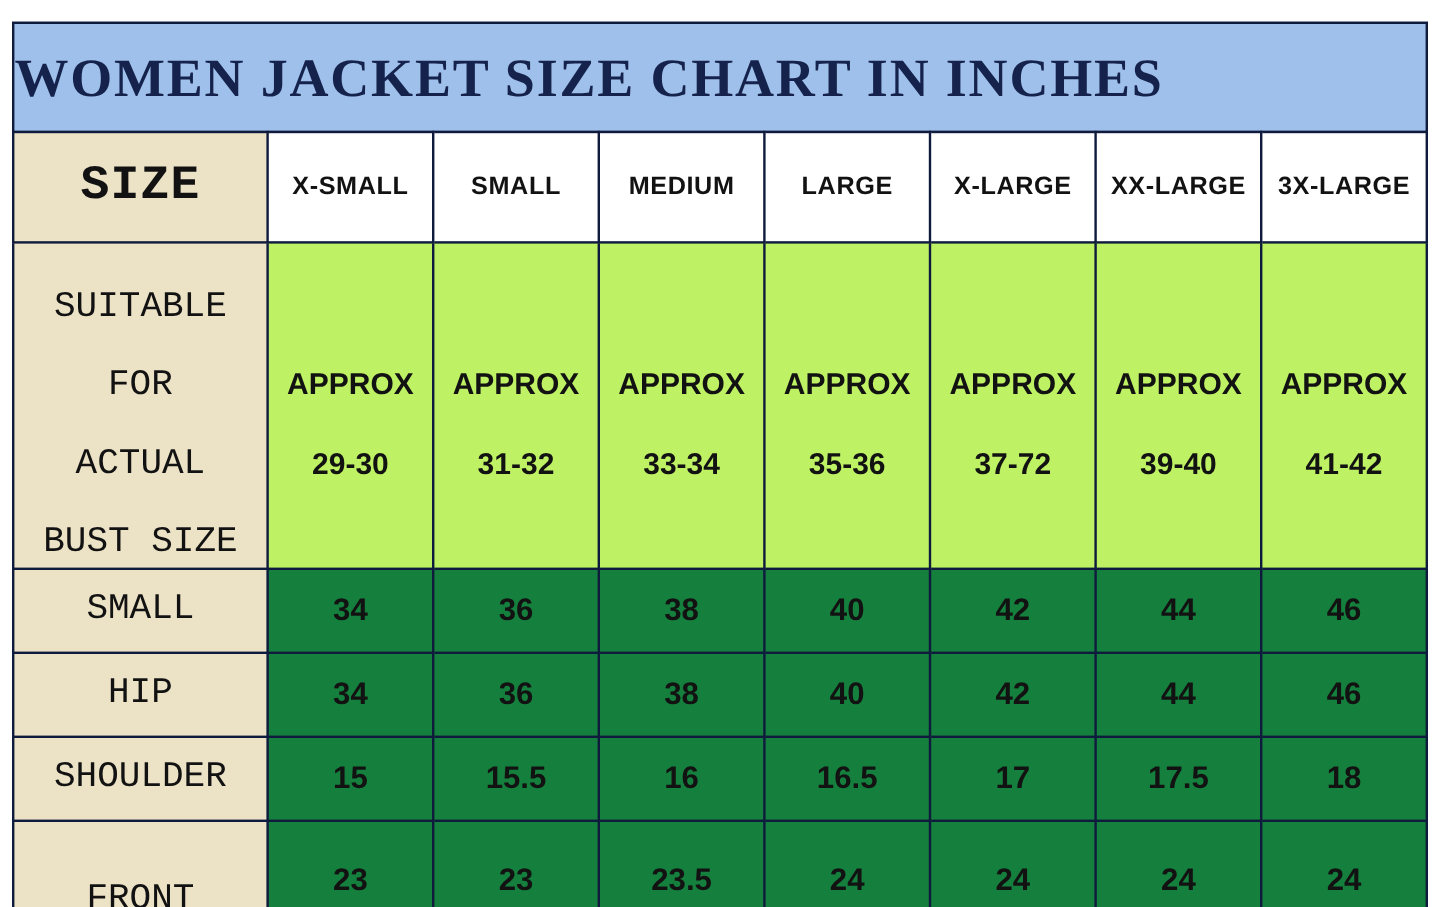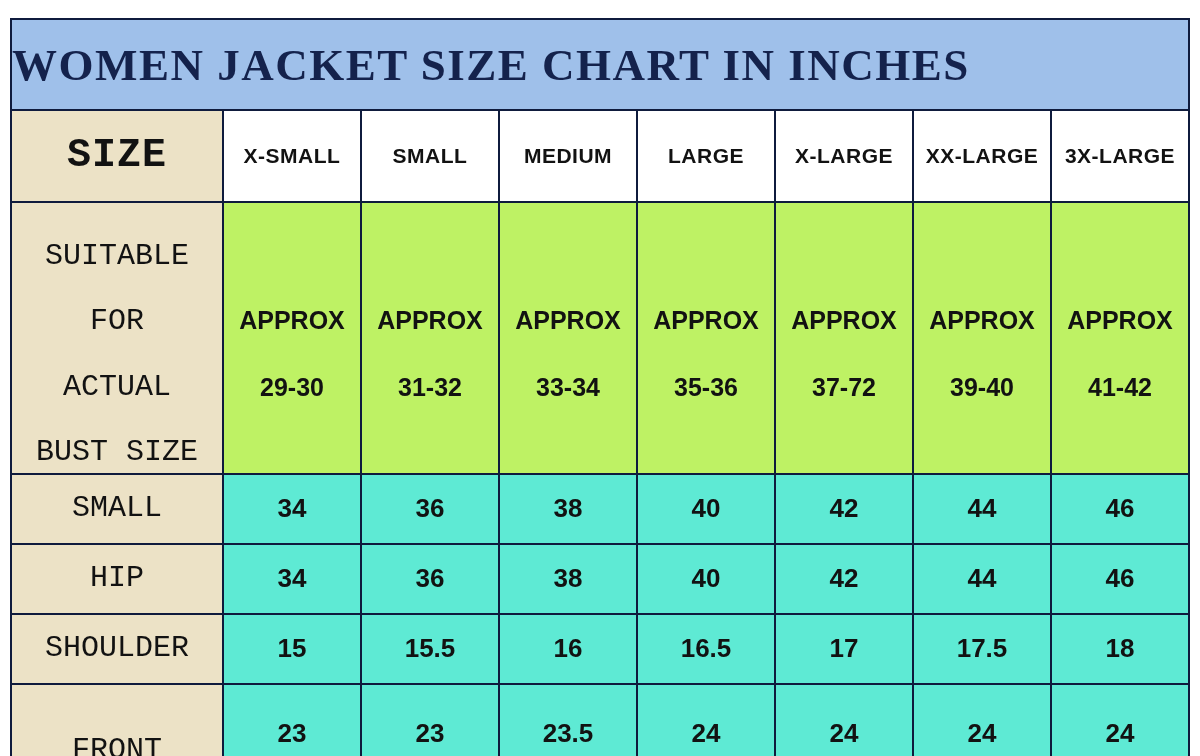--- a/index.html
+++ b/index.html
@@ -79,21 +79,21 @@
     font-size: 25px;
     line-height: 1.35;
     padding: 6px 2px;
     background: #bef264;
   }
   td.val {
     font-family: "Liberation Sans", sans-serif;
     font-weight: bold;
     font-size: 26px;
     padding: 8px 12px;
-    background: #5eead4;
+    background: #15803d;
   }
   tr.r-size td { height: 62px; }
   tr.r-bust td { height: 180px; }
   tr.r-data td { height: 52px; }
   tr.r-front td { height: 82px; }
   .rowhead-2line { display: block; margin-top: 33px; }
 </style>
 </head>
 <body>
 

